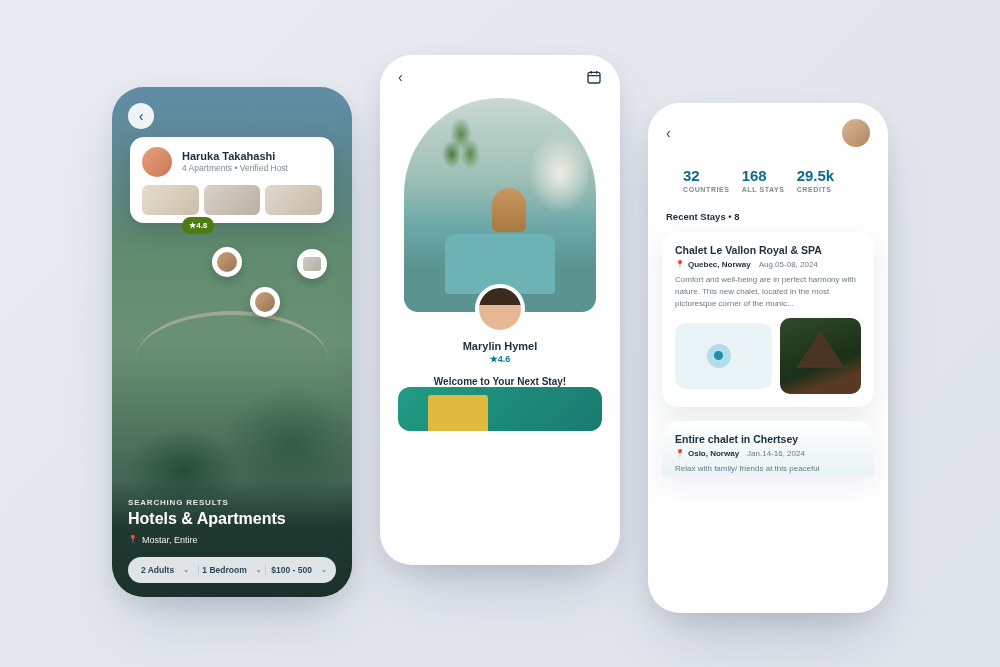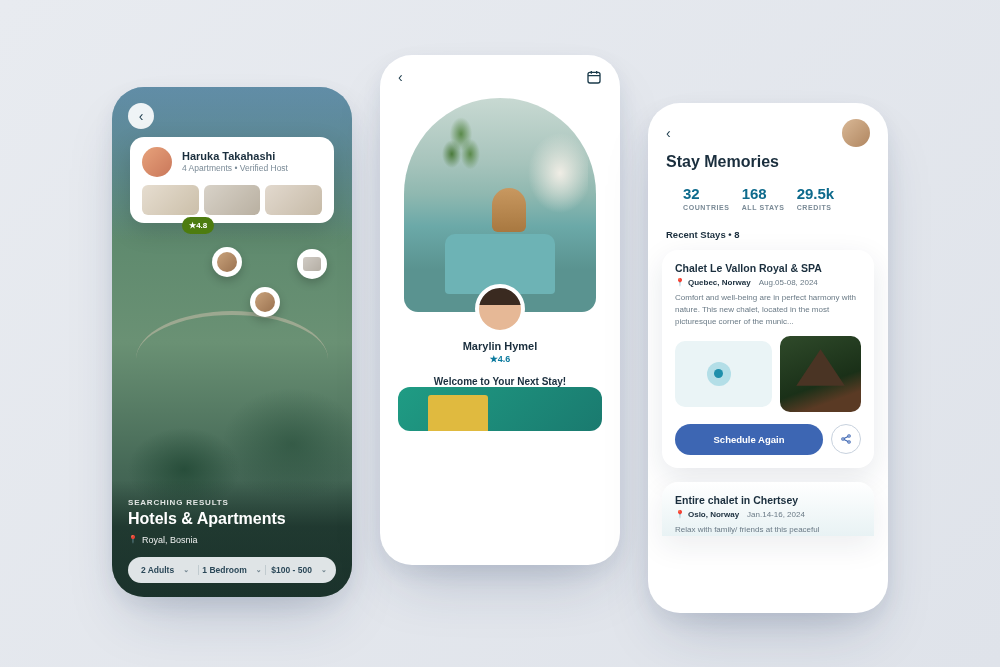--- a/index.html
+++ b/index.html
@@ -223,21 +223,21 @@
   <div class="p1-rating">★4.8</div>
   <div class="p1-pin p1-pin-1"></div>
   <div class="p1-pin p1-pin-2"></div>
   <div class="p1-pin p1-pin-3"></div>
 
   <div class="p1-bottom">
     <div class="p1-kicker">SEARCHING RESULTS</div>
     <div class="p1-title">Hotels &amp; Apartments</div>
     <div class="p1-loc">
       <span class="pin-icon">📍</span>
-      <span>Royal, Bosnia</span>
+      <span>Mostar, Entire</span>
     </div>
     <div class="p1-filters">
       <div class="p1-filter">
         <span>2 Adults</span>
           <span class="chev">⌄</span>
       </div>
       <div class="p1-filter">
         <span>1 Bedroom</span>
           <span class="chev">⌄</span>
       </div>
@@ -268,21 +268,20 @@
   <div class="p2-rating">★4.6</div>
   <div class="p2-welcome">Welcome to Your Next Stay!</div>
   <div class="p2-guide"></div>
 </div>
 
 <div class="phone phone-3">
   <div class="p3-top">
     <div class="p3-back">‹</div>
     <div class="p3-ava"></div>
   </div>
-  <div class="p3-h1">Stay Memories</div>
   <div class="p3-stats">
     <div>
       <div class="p3-stat-val">32</div>
       <div class="p3-stat-lbl">COUNTRIES</div>
     </div>
     <div>
       <div class="p3-stat-val">168</div>
       <div class="p3-stat-lbl">ALL STAYS</div>
     </div>
     <div>
@@ -301,31 +300,20 @@
       </span>
       <span>Aug.05-08, 2024</span>
     </div>
     <div class="p3-text">Comfort and well-being are in perfect harmony with nature. This new chalet, located in the most picturesque corner of the munic...</div>
     <div class="p3-media">
       <div class="p3-map">
         <div class="p3-map-pin"></div>
       </div>
       <div class="p3-photo"></div>
     </div>
-    <div class="p3-actions">
-      <div class="p3-btn">Schedule Again</div>
-      <div class="p3-share">
-        <svg width="12" height="12" viewBox="0 0 24 24" fill="none" stroke="#3d66b3" stroke-width="2.3">
-          <circle cx="6" cy="12" r="2.5"></circle>
-            <circle cx="18" cy="6" r="2.5"></circle>
-            <circle cx="18" cy="18" r="2.5"></circle>
-          <path d="M8 11l8-4M8 13l8 4"></path>
-        </svg>
-      </div>
-    </div>
   </div>
 
   <div class="p3-card2">
     <div class="p3-ct">Entire chalet in Chertsey</div>
     <div class="p3-meta">
       <span class="loc">
         <span>📍</span>
         <span>Oslo, Norway</span>
       </span>
       <span>Jan.14-16, 2024</span>

